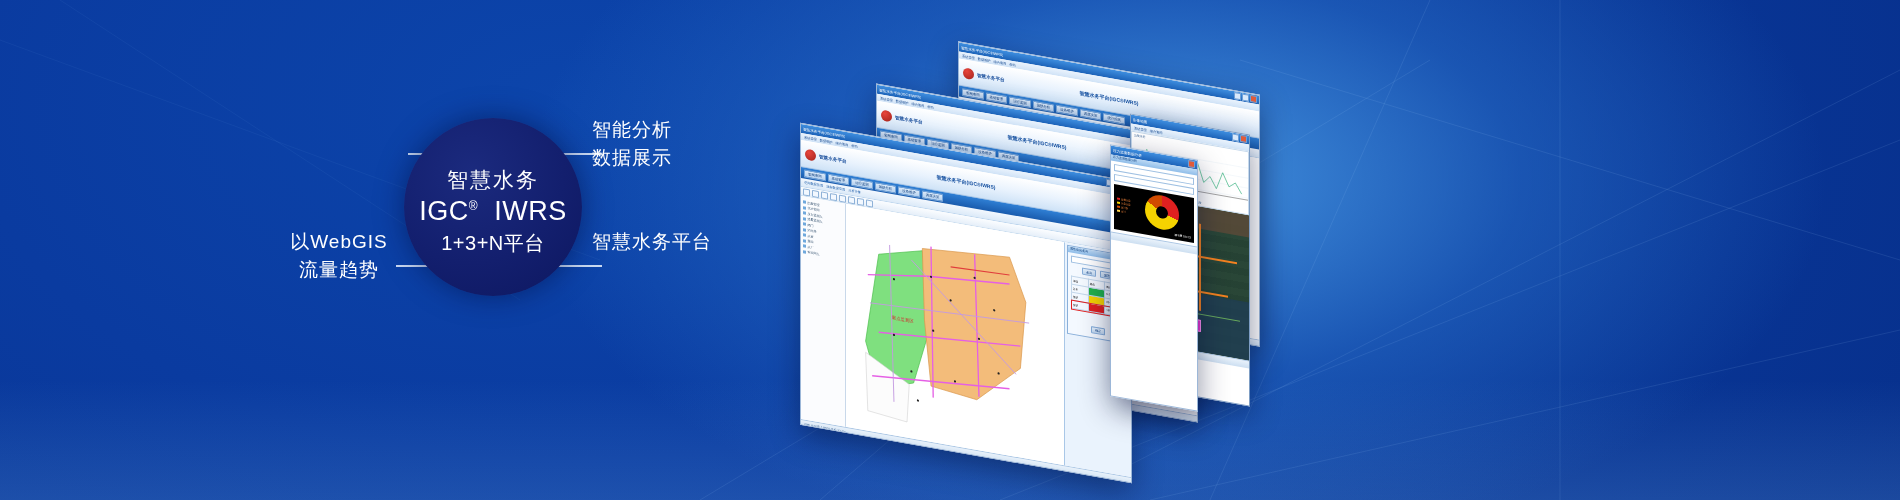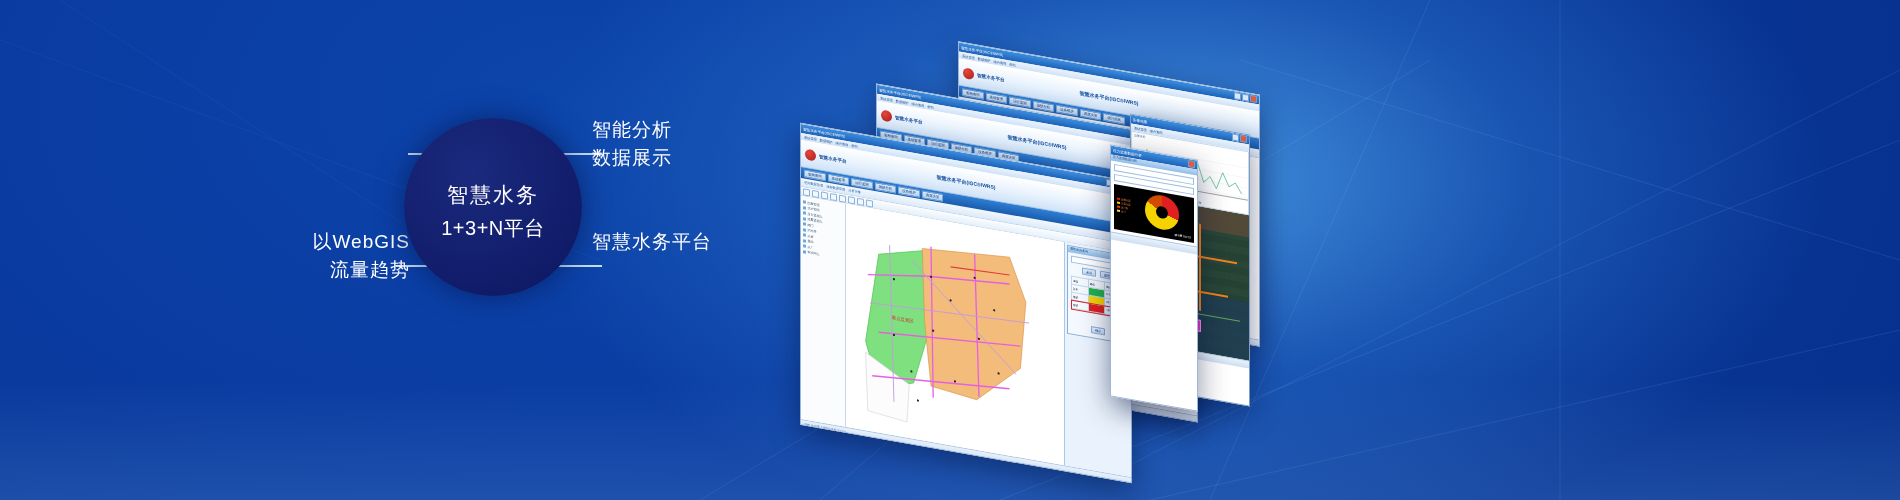--- a/index.html
+++ b/index.html
@@ -33,21 +33,21 @@
     color:#fff;text-align:center;
   }
   .hub-line1{font-size:21px;letter-spacing:2px;line-height:1.15;margin-bottom:5px;margin-top:9px;}
   .hub-line2{font-size:27px;font-weight:400;letter-spacing:.5px;line-height:1.1;white-space:nowrap;}
   .hub-line2 sup{font-size:12px;vertical-align:super;}
   .hub-line3{font-size:20px;letter-spacing:.5px;line-height:1.2;margin-top:4px;}
 
   .leaf{position:absolute;color:#fff;font-size:19px;line-height:1.45;letter-spacing:1px;white-space:nowrap;}
   .leaf.tl{left:22px;top:16px;text-align:right;width:120px;}
   .leaf.tr{left:324px;top:16px;text-align:left;width:170px;}
-  .leaf.bl{left:0px;top:128px;text-align:right;width:142px;}
+  .leaf.bl{left:0px;top:128px;text-align:center;width:142px;}
   .leaf.br{left:324px;top:128px;text-align:left;width:190px;}
 
   .connector{position:absolute;height:2px;background:rgba(235,245,255,.85);}
   .c-tl{left:140px;top:53px;width:62px;}
   .c-tr{left:276px;top:53px;width:58px;}
   .c-bl{left:128px;top:165px;width:74px;}
   .c-br{left:272px;top:165px;width:62px;}
 
   .slogan{
     position:absolute;left:360px;top:322px;width:420px;
@@ -198,20 +198,21 @@
       <div>以WebGIS</div>
       <div>流量趋势</div>
     </div>
 
     <div class="leaf br">
       <div>智慧水务平台</div>
     </div>
 
     <div class="hub">
       <div class="hub-line1">智慧水务</div>
+      <div class="hub-line2"><span>IGC</span><sup>®</sup>&nbsp;&nbsp;<span>IWRS</span></div>
       <div class="hub-line3">1+3+N平台</div>
     </div>
   </div>
 
 
   <div class="stage">
 
     <div class="win win3">
       <div class="titlebar">
         <span class="tb-text">智慧水务平台(IGC®IWRS)</span>

